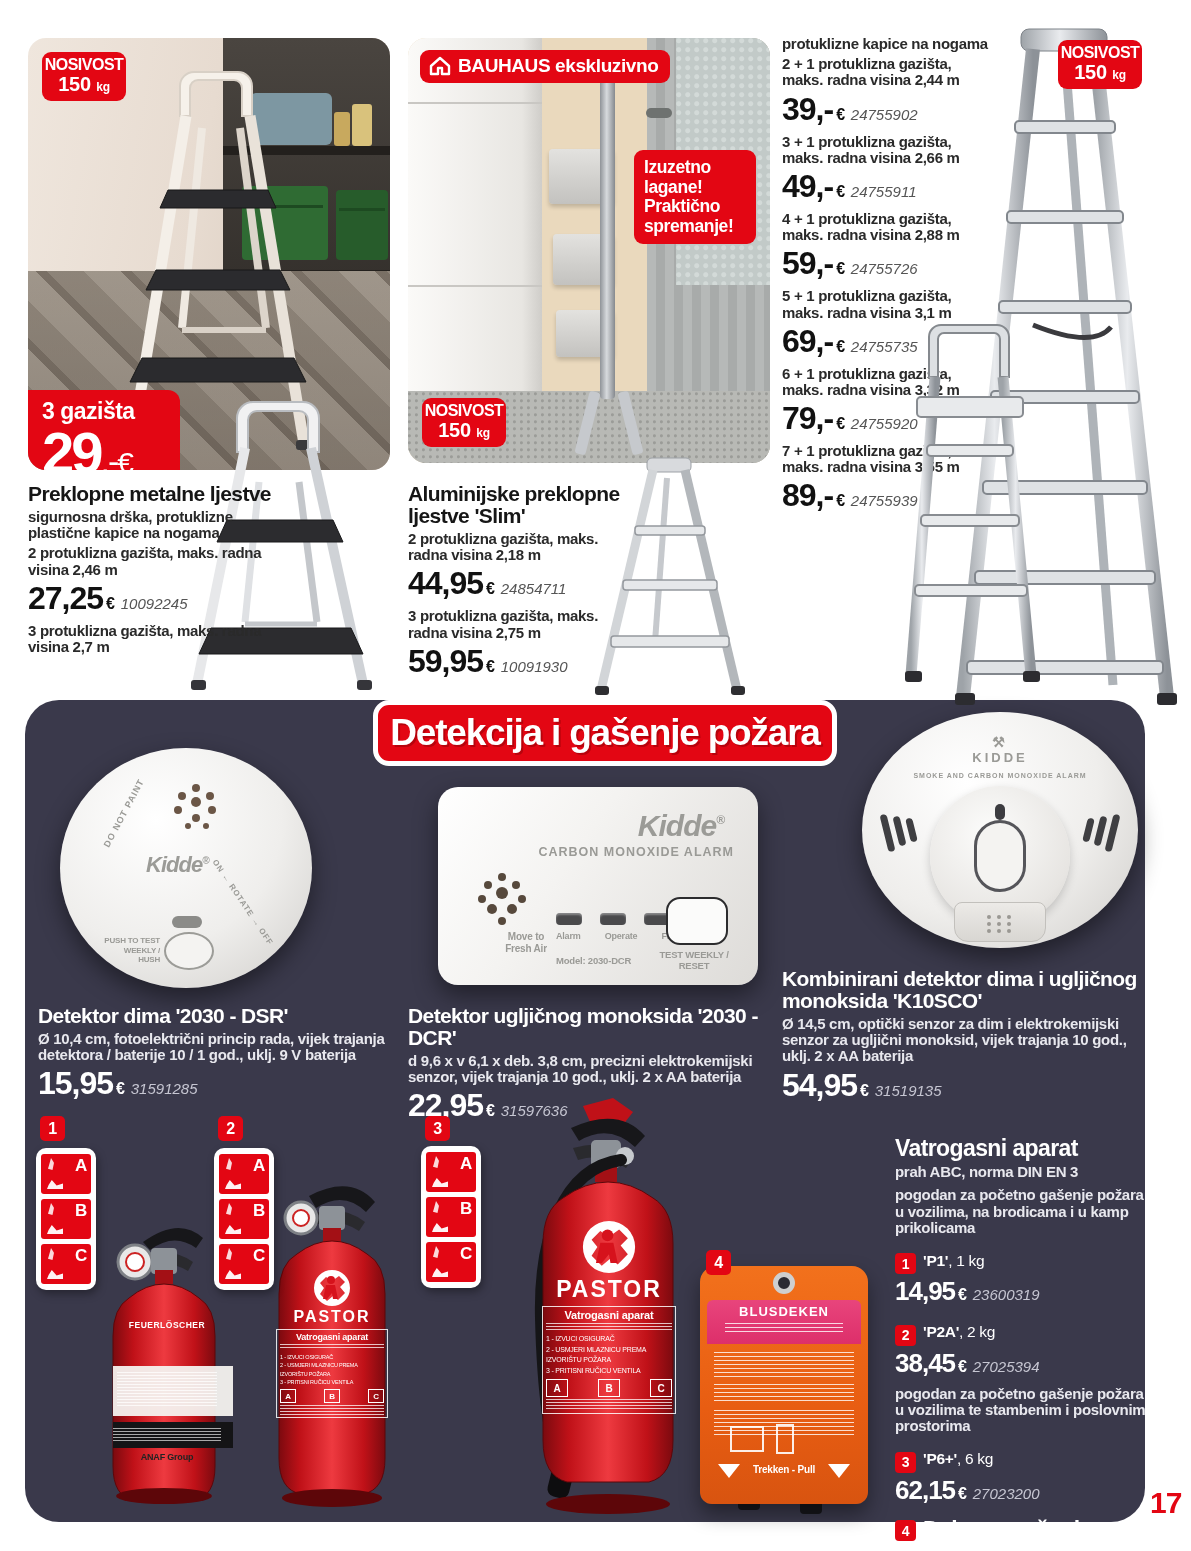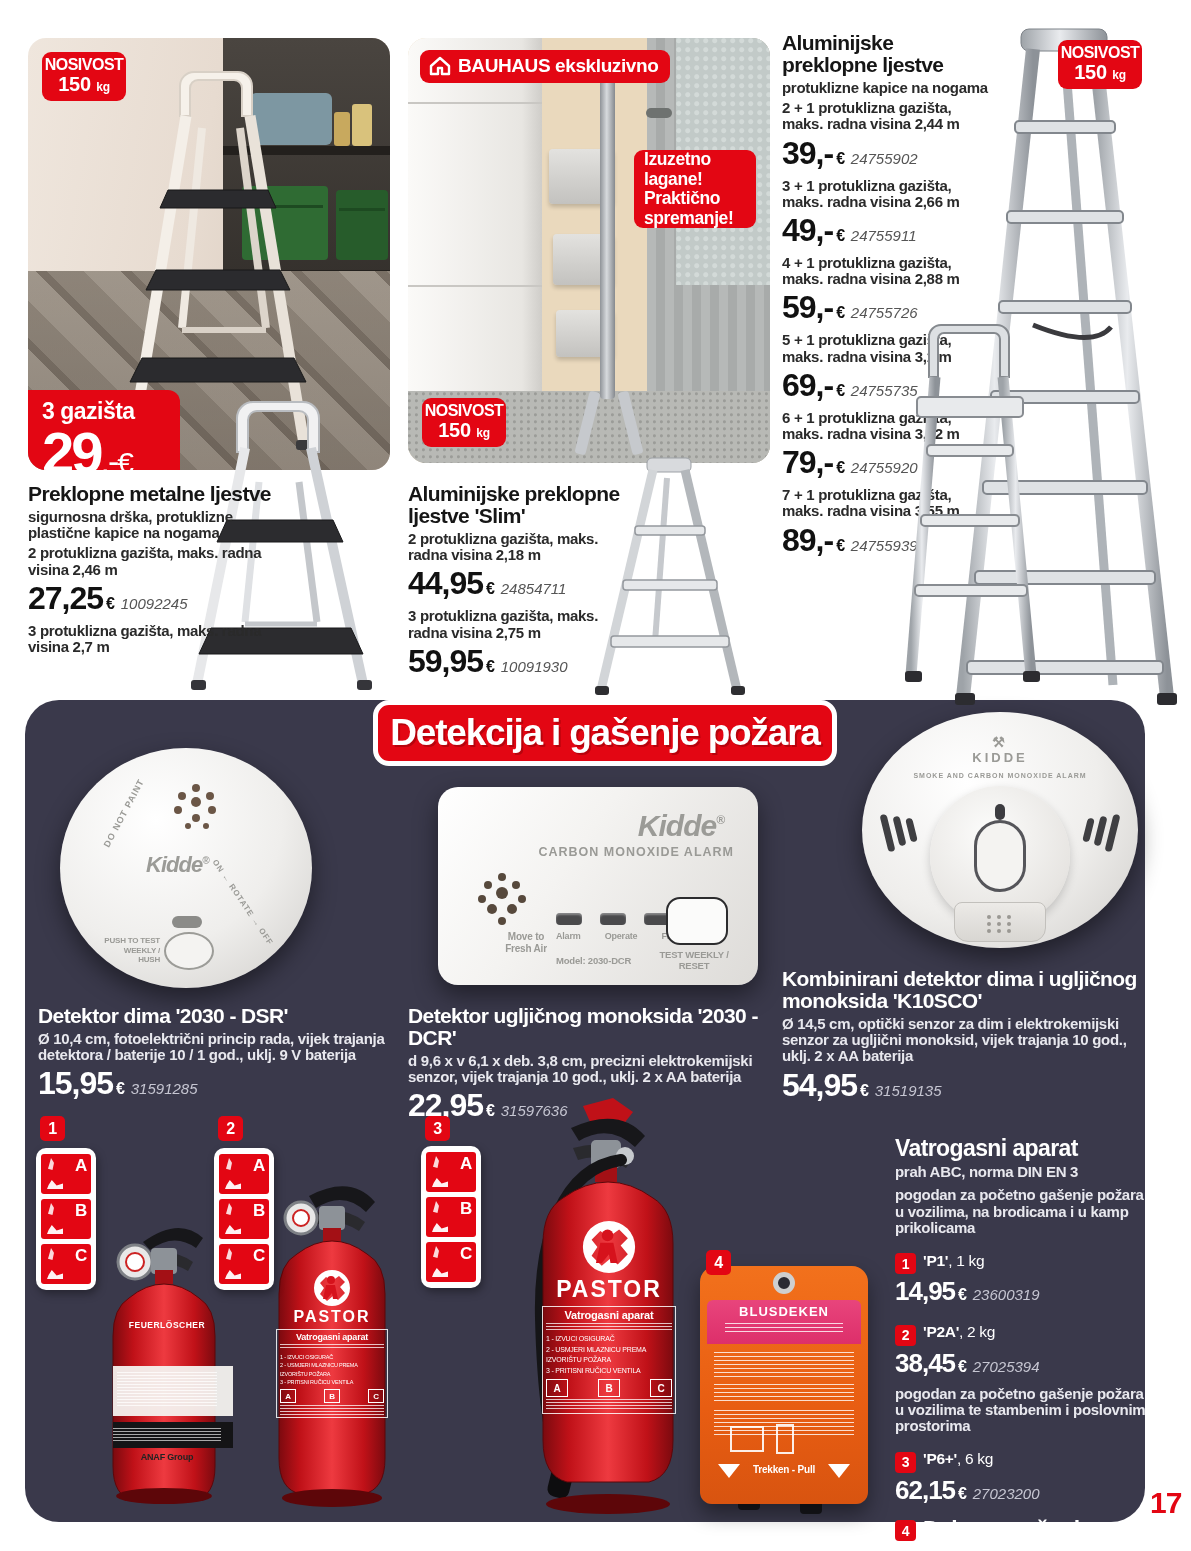--- a/index.html
+++ b/index.html
@@ -50,21 +50,21 @@
 
 
 #promoBadge { left:0px; top:352px; width:152px; padding:8px 10px 10px 14px; border-radius:0 12px 12px 0; text-align:left; z-index:5; position:absolute; background:#e30613; color:#fff; }
 #promoBadge .qty { font-size:23px; font-weight:bold; letter-spacing:-0.5px; }
 #promoBadge .big { font-size:58px; font-weight:bold; line-height:.95; letter-spacing:-3px; }
 #promoBadge .dec { font-size:34px; letter-spacing:-2px; }
 #promoBadge .eu  { font-size:30px; letter-spacing:0; }
 
 
 .bh-badge { position:absolute; left:12px; top:12px; display:flex; align-items:center; gap:7px; background:#e30613; color:#fff; font-weight:bold; font-size:19px; padding:5px 12px 6px 9px; border-radius:9px; letter-spacing:-0.4px; }
-.lw-badge { position:absolute; left:226px; top:112px; width:122px; background:#e30613; color:#fff; font-weight:bold; font-size:17.5px; line-height:1.12; padding:0 10px; border-radius:9px; letter-spacing:-0.4px; }
+.lw-badge { position:absolute; left:226px; top:112px; width:122px; background:#e30613; color:#fff; font-weight:bold; font-size:17.5px; line-height:1.12; padding:8px 10px; border-radius:9px; letter-spacing:-0.4px; }
 
 
 #darkPanel { position:absolute; left:25px; top:700px; width:1120px; height:822px; background:#3a394b; border-radius:34px; }
 #banner { position:absolute; left:348px; top:0px; width:464px; height:66px; background:#e30613; border:5px solid #fff; border-radius:16px; display:flex; align-items:center; justify-content:center; z-index:4; }
 #banner span { color:#fff; font-weight:bold; font-size:37px; letter-spacing:-1.2px; text-shadow:2px 2px 0 rgba(100,0,0,.35); }
 
 
 .det-circle { position:absolute; border-radius:50%; background:radial-gradient(circle at 38% 30%, #ffffff, #efeeec 55%, #d4d2cf 92%, #b9b7b4); box-shadow:0 10px 24px rgba(0,0,0,.45); }
 #det2 { position:absolute; left:438px; top:787px; width:320px; height:198px; border-radius:20px; background:linear-gradient(125deg,#ffffff 0%,#f4f3f1 40%,#dddbd8 100%); box-shadow:0 10px 24px rgba(0,0,0,.45); }
 .kidde-logo { color:#9b9b97; font-weight:bold; font-style:italic; letter-spacing:-1px; }
@@ -231,21 +231,20 @@
 
   <div class="abs" style="left:408px; top:483px; width:225px;">
     <div class="title">Aluminijske preklopne ljestve 'Slim'</div>
     <div class="bodytx">2 protuklizna gazišta, maks. radna visina 2,18 m</div>
     <div class="priceline"><span class="pr">44,95</span><span class="eur">€</span><span class="sku">24854711</span></div>
     <div class="bodytx">3 protuklizna gazišta, maks. radna visina 2,75 m</div>
     <div class="priceline"><span class="pr">59,95</span><span class="eur">€</span><span class="sku">10091930</span></div>
   </div>
 
   <div class="abs" style="left:782px; top:32px; width:208px;">
-    <div class="title">Aluminijske preklopne ljestve</div>
     <div class="bodytx">protuklizne kapice na nogama</div>
     <div class="bodytx">2 + 1 protuklizna gazišta, maks. radna visina 2,44 m</div>
     <div class="priceline"><span class="pr">39,-</span><span class="eur">€</span><span class="sku">24755902</span></div>
     <div class="bodytx">3 + 1 protuklizna gazišta, maks. radna visina 2,66 m</div>
     <div class="priceline"><span class="pr">49,-</span><span class="eur">€</span><span class="sku">24755911</span></div>
     <div class="bodytx">4 + 1 protuklizna gazišta, maks. radna visina 2,88 m</div>
     <div class="priceline"><span class="pr">59,-</span><span class="eur">€</span><span class="sku">24755726</span></div>
     <div class="bodytx">5 + 1 protuklizna gazišta, maks. radna visina 3,1 m</div>
     <div class="priceline"><span class="pr">69,-</span><span class="eur">€</span><span class="sku">24755735</span></div>
     <div class="bodytx">6 + 1 protuklizna gazišta, maks. radna visina 3,32 m</div>

